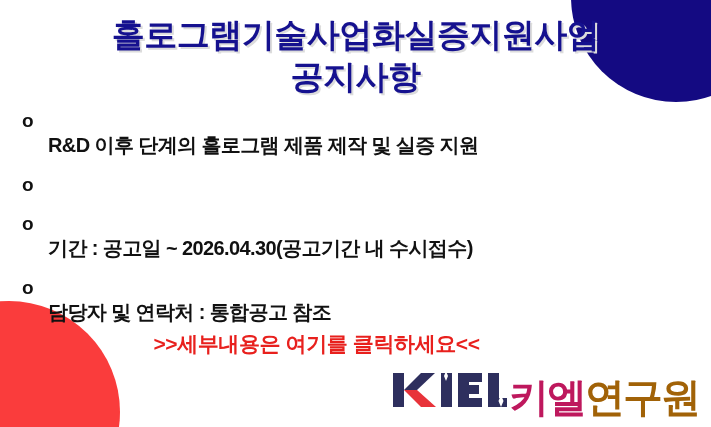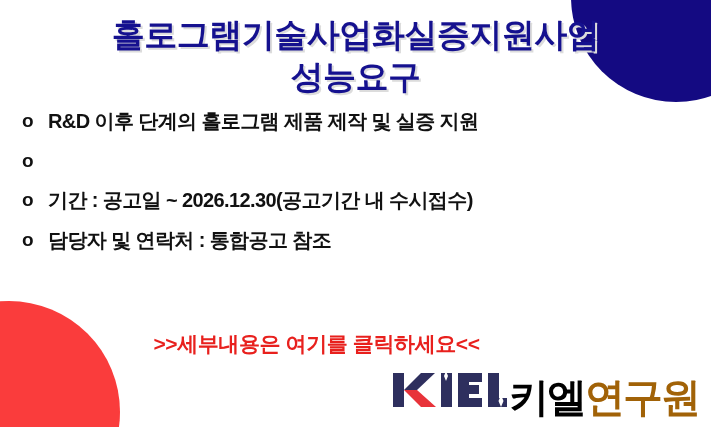--- a/index.html
+++ b/index.html
@@ -84,20 +84,21 @@
     line-height: 1.45;
     text-align: left;
   }
   .bullet-text {
     flex: 1 1 auto;
     font-size: 20px;
     font-weight: bold;
     color: #111111;
     line-height: 1.45;
     letter-spacing: -0.6px;
+    margin-top: 24px;
   }
   .bullet-cont {
     display: block;
     padding-left: 78px;
     margin-top: 4px;
   }
 
   
   .cta-link {
     position: absolute;
@@ -123,52 +124,52 @@
     align-items: baseline;
     height: 50px;
   }
   .logo-svg { display: block; }
   .logo-hangul {
     font-size: 40px;
     font-weight: bold;
     letter-spacing: -2px;
     line-height: 1;
   }
-  .logo-navy { color: #000000; text-align: right; }
+  .logo-navy { color: #be185d; text-align: right; }
   .logo-gray { color: #a16207; }
 </style>
 </head>
 <body>
 
 <div id="banner">
 
   <div class="corner-navy"></div>
   <div class="corner-red"></div>
 
   <div class="title-block">
     <div class="title-line">홀로그램기술사업화실증지원사업</div>
-    <div class="title-line">성능요구</div>
+    <div class="title-line">공지사항</div>
   </div>
 
   <div class="body-list">
 
     <div class="bullet-row">
       <span class="bullet-mark">o</span>
       <span class="bullet-text">R&amp;D 이후 단계의 홀로그램 제품 제작 및 실증 지원</span>
     </div>
 
     <div class="bullet-row">
       <span class="bullet-mark">o</span>
       <span class="bullet-text">
       </span>
     </div>
 
     <div class="bullet-row">
       <span class="bullet-mark">o</span>
-      <span class="bullet-text">기간 : 공고일 ~ 2026.12.30(공고기간 내 수시접수)</span>
+      <span class="bullet-text">기간 : 공고일 ~ 2026.04.30(공고기간 내 수시접수)</span>
     </div>
 
     <div class="bullet-row">
       <span class="bullet-mark">o</span>
       <span class="bullet-text">담당자 및 연락처 : 통합공고 참조</span>
     </div>
 
   </div>
 
   <div class="cta-link">&gt;&gt;세부내용은 여기를 클릭하세요&lt;&lt;</div>

